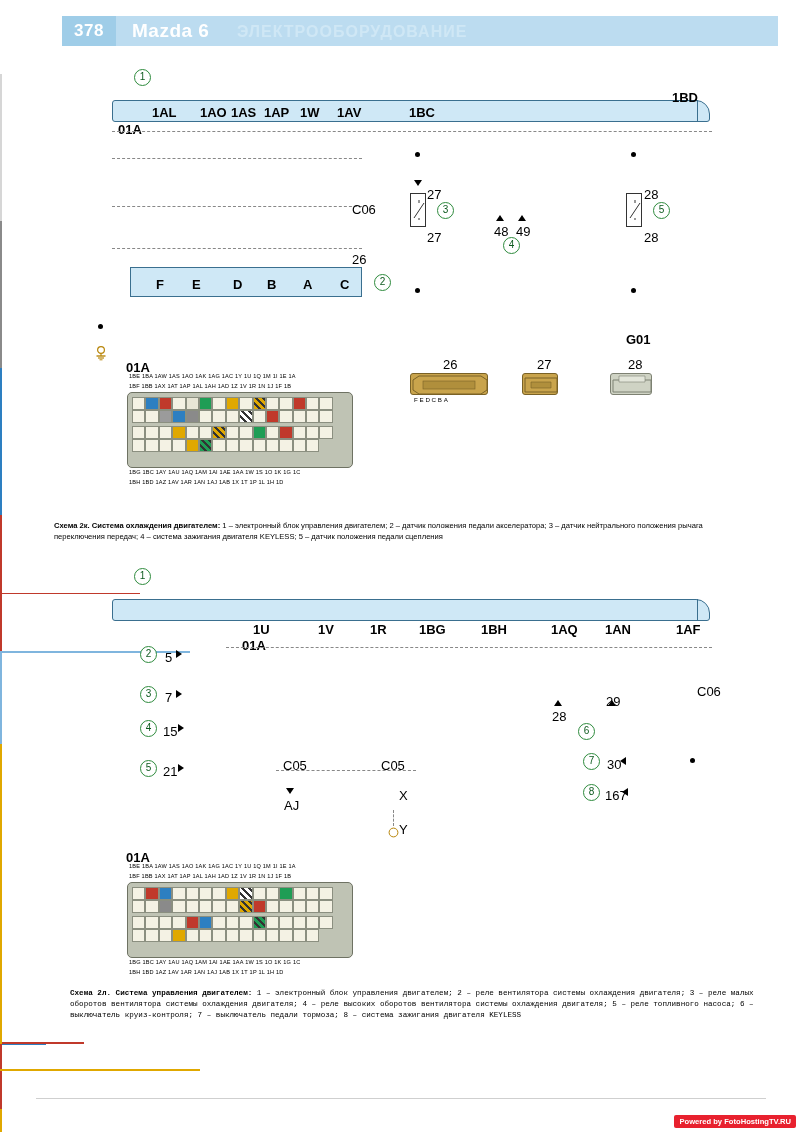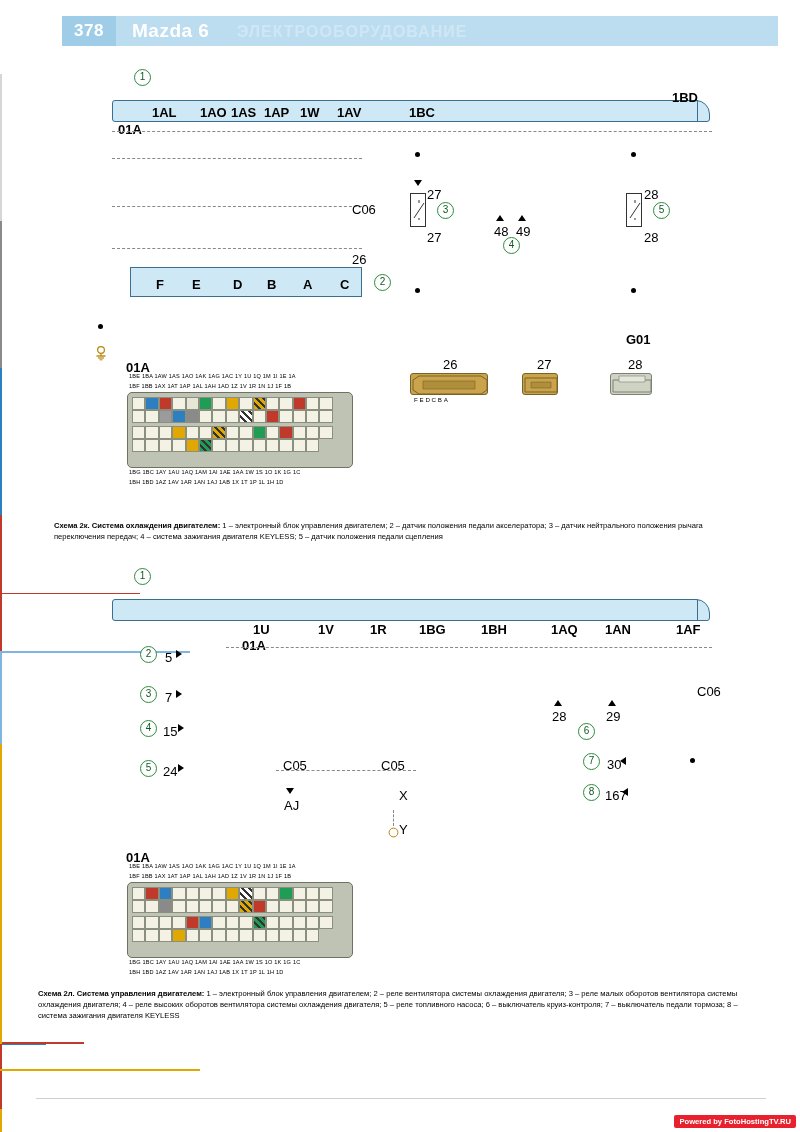--- a/index.html
+++ b/index.html
@@ -397,21 +397,21 @@
   <div class="h" style="left:184px; top:134px; width:140px; background:#c0392b;"></div>
   <div class="v" style="left:323px; top:78px; height:57px; background:#c0392b;"></div>
 
   <div class="circnum" style="left:140px; top:160px;">4</div>
   <div class="lbl" style="left:163px; top:164px;">15</div>
   <div class="arrow-r" style="left:178px; top:164px;"></div>
   <div class="h" style="left:186px; top:168px; width:190px; background:#7fb5de;"></div>
   <div class="v" style="left:375px; top:78px; height:91px; background:#7fb5de;"></div>
 
   <div class="circnum" style="left:140px; top:200px;">5</div>
-  <div class="lbl" style="left:163px; top:204px;">24</div>
+  <div class="lbl" style="left:163px; top:204px;">21</div>
   <div class="arrow-r" style="left:178px; top:204px;"></div>
   <div class="h" style="left:186px; top:208px; width:250px;"></div>
   <div class="v" style="left:434px; top:78px; height:131px;"></div>
 
   <div class="v" style="left:489px; top:78px; height:168px; background:#e0a800;"></div>
 
   <div class="lbl" style="left:283px; top:198px;">C05</div>
   <div class="lbl" style="left:381px; top:198px;">C05</div>
   <div class="dashed-h" style="left:276px; top:210px; width:140px;"></div>
   <div class="v" style="left:290px; top:208px; height:25px; background:#c0392b;"></div>
@@ -426,21 +426,21 @@
   <div class="lbl" style="left:399px; top:262px;">Y</div>
   <div class="gnd" style="left:388px; top:264px;">
     <svg width="11" height="11" viewBox="0 0 11 11">
         <circle cx="5.5" cy="5.5" r="4.4" fill="none" stroke="#b8860b" stroke-width="1"></circle>
       </svg>
   </div>
 
   <div class="arrow-u" style="left:554px; top:140px;"></div>
   <div class="arrow-u" style="left:608px; top:140px;"></div>
   <div class="lbl" style="left:552px; top:149px;">28</div>
-  <div class="lbl" style="left:606px; top:149px;">29</div>
+  <div class="lbl" style="left:606px; top:134px;">29</div>
 
   <div class="circnum" style="left:578px; top:163px;">6</div>
 
   <div class="lbl" style="left:697px; top:124px;">C06</div>
 
   <div class="circnum" style="left:583px; top:193px;">7</div>
   <div class="lbl" style="left:607px; top:197px;">30</div>
   <div class="arrow-l" style="left:620px; top:197px;"></div>
 
   <div class="dot" style="left:690px; top:198px;"></div>
@@ -519,18 +519,18 @@
       <div class="pin" style="background:#f4f2e4"></div>
       <div class="pin" style="background:#f4f2e4"></div>
       <div class="pin" style="background:#f4f2e4"></div>
       <div class="pin" style="background:#f4f2e4"></div>
     </div>
   </div>
   <div class="pinlabels" style="left:129px; top:399px;">1BG 1BC 1AY 1AU 1AQ 1AM 1AI 1AE 1AA 1W  1S  1O  1K  1G  1C</div>
   <div class="pinlabels" style="left:129px; top:409px;">1BH 1BD 1AZ 1AV 1AR 1AN 1AJ 1AB  1X  1T  1P  1L  1H  1D</div>
 </div>
 
-<div class="caption" style="left:38px; top:988px;">
+<div class="caption" style="left:70px; top:988px;font-family:Liberation Mono, monospace;">
   <b>Схема 2л. Система управления двигателем:</b><span> 1 – электронный блок управления двигателем; 2 – реле вентилятора системы охлаждения двигателя; 3 – реле малых оборотов вентилятора системы охлаждения двигателя; 4 – реле высоких оборотов вентилятора системы охлаждения двигателя; 5 – реле топливного насоса; 6 – выключатель круиз-контроля; 7 – выключатель педали тормоза; 8 – система зажигания двигателя KEYLESS</span>
 </div>
 
 <div class="rule" style="left:36px; top:1098px; width:730px;"></div>
 <div class="footer-badge">Powered by FotoHostingTV.RU</div>
 
 </body></html>

